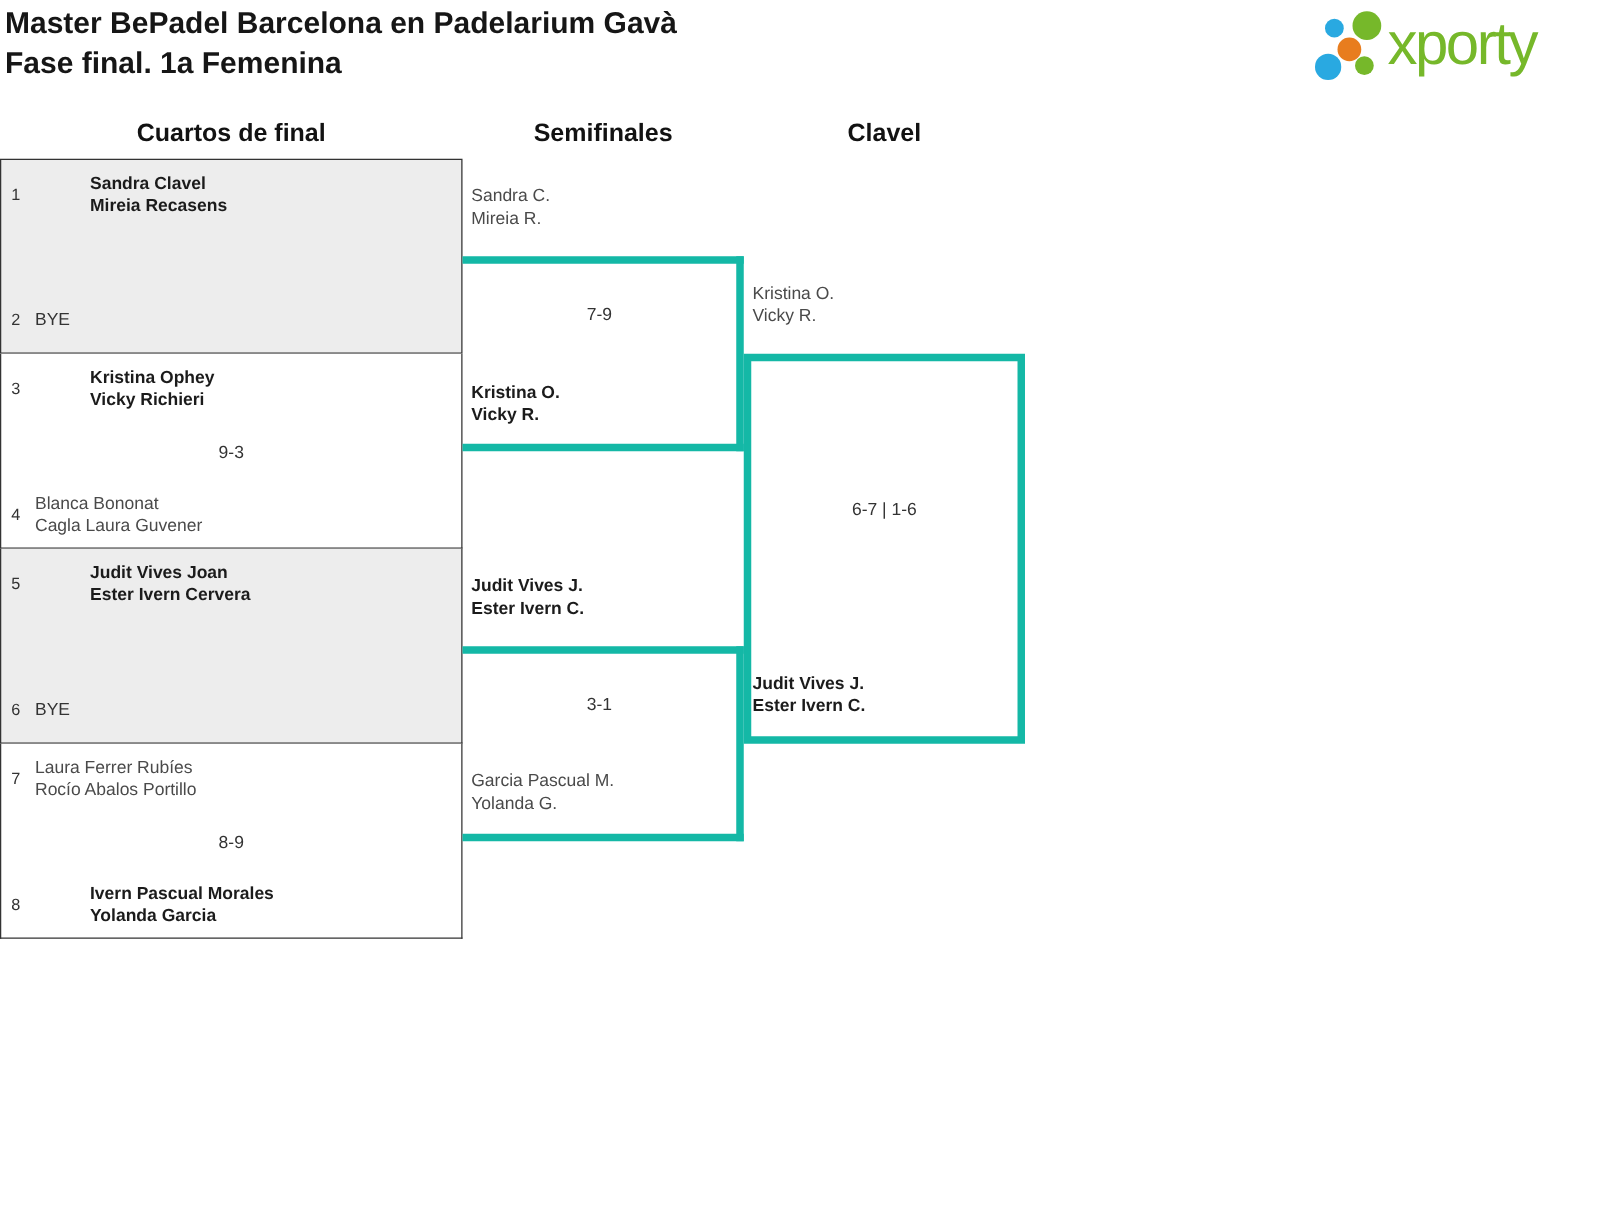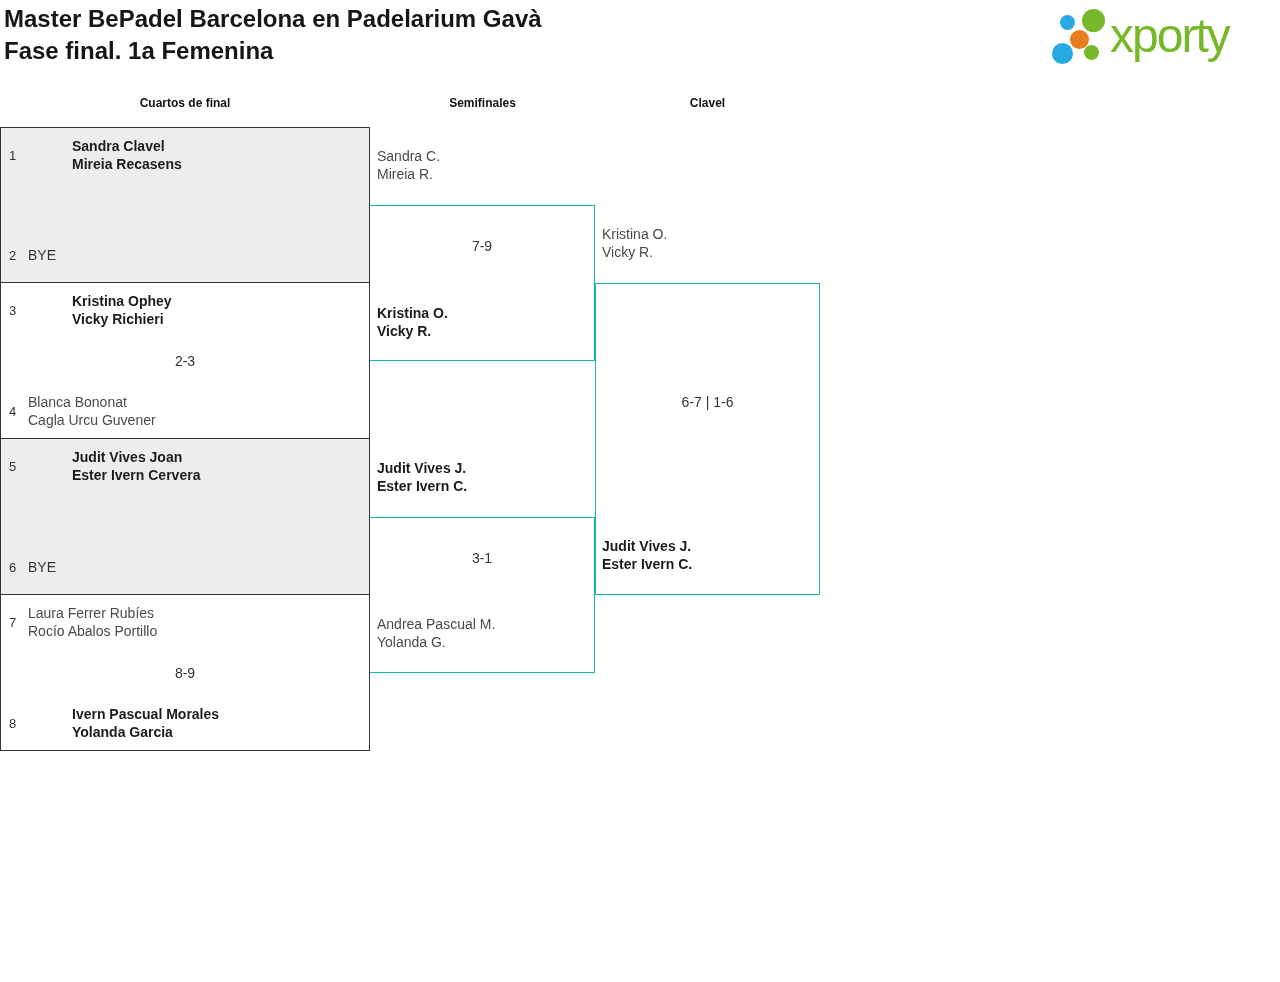--- a/index.html
+++ b/index.html
@@ -6,42 +6,42 @@
   body{font-family:"Liberation Sans","DejaVu Sans",sans-serif;}
   #canvas{position:relative;width:1280px;height:982px;background:#fff;overflow:hidden;}
 
   
   .title{position:absolute;left:4px;top:3px;font-size:24px;line-height:32px;font-weight:700;color:#161616;letter-spacing:0;}
   .logo{position:absolute;left:1050px;top:0;width:230px;height:72px;cursor:pointer;}
   .dot{position:absolute;border-radius:50%;}
   .logo-text{position:absolute;left:60px;top:12px;font-size:48px;line-height:48px;font-weight:400;letter-spacing:-2px;color:#76b82a;}
 
   
-  .round-h{position:absolute;top:96px;text-align:center;font-size:12px;font-weight:700;color:#121212;}
+  .round-h{position:absolute;top:96px;text-align:center;font-size:20px;font-weight:700;color:#121212;}
   .round-h.c1{left:0;width:370px;}
   .round-h.c2{left:370px;width:225px;}
   .round-h.c3{left:595px;width:225px;}
 
   
   .qf{position:absolute;left:0;width:370px;height:156px;border:1px solid #333;box-sizing:border-box;background:#fff;}
   .qf.shaded{background:#ededed;}
   .qf.no-top{border-top:none;}
   .team{position:absolute;left:8px;right:8px;height:36px;display:flex;align-items:center;}
   .team-top{top:9px;}
   .team-bottom{bottom:9px;}
   .seed{width:19px;flex:none;font-size:13px;color:#333;}
   .names{display:flex;flex-direction:column;justify-content:center;height:36px;font-size:14px;line-height:18px;color:#4a4a4a;}
   .names.winner{font-weight:700;color:#1b1b1b;margin-left:44px;}
   .names.bye{color:#333;}
   .nm:empty{display:none;}
   .score{position:absolute;left:0;right:0;text-align:center;font-size:14px;line-height:18px;color:#333;}
   .qf .score{top:69px;}
 
   
-  .box{position:absolute;border:1px solid #14b8a6;box-sizing:border-box;background:transparent;}
+  .box{position:absolute;border:6px solid #14b8a6;box-sizing:border-box;background:transparent;}
   .box.sf{left:370px;width:225px;height:156px;border-left:none;}
   #sf1{top:205px;}
   #sf2{top:517px;}
   #final-box{left:595px;top:283px;width:225px;height:312px;padding-left:38px;}
   .box.sf .score{top:31px;}
   #final-box .score{top:109px;}
 
   
   .label{position:absolute;font-size:14px;line-height:18px;color:#4a4a4a;}
   .label.winner{font-weight:700;color:#1b1b1b;}
@@ -90,26 +90,26 @@
   </div>
 
   <div class="qf no-top" style="top:283px">
     <div class="team team-top">
       <span class="seed">3</span>
       <span class="names winner">
         <span class="nm">Kristina Ophey</span>
         <span class="nm">Vicky Richieri</span>
       </span>
     </div>
-    <div class="score">2-3</div>
+    <div class="score">9-3</div>
     <div class="team team-bottom">
       <span class="seed">4</span>
       <span class="names">
         <span class="nm">Blanca Bononat</span>
-        <span class="nm">Cagla Urcu Guvener</span>
+        <span class="nm">Cagla Laura Guvener</span>
       </span>
     </div>
   </div>
 
   <div class="qf shaded no-top" style="top:439px">
     <div class="team team-top">
       <span class="seed">5</span>
       <span class="names winner">
         <span class="nm">Judit Vives Joan</span>
         <span class="nm">Ester Ivern Cervera</span>
@@ -162,21 +162,21 @@
   <div class="label winner" style="left:377px;top:304px">
     <div class="nm">Kristina O.</div>
     <div class="nm">Vicky R.</div>
   </div>
 
   <div class="label winner" style="left:377px;top:459px">
     <div class="nm">Judit Vives J.</div>
     <div class="nm">Ester Ivern C.</div>
   </div>
   <div class="label" style="left:377px;top:615px">
-    <div class="nm">Andrea Pascual M.</div>
+    <div class="nm">Garcia Pascual M.</div>
     <div class="nm">Yolanda G.</div>
   </div>
 
   <div class="label" style="left:602px;top:225px">
     <div class="nm">Kristina O.</div>
     <div class="nm">Vicky R.</div>
   </div>
   <div class="label winner" style="left:602px;top:537px">
     <div class="nm">Judit Vives J.</div>
     <div class="nm">Ester Ivern C.</div>

